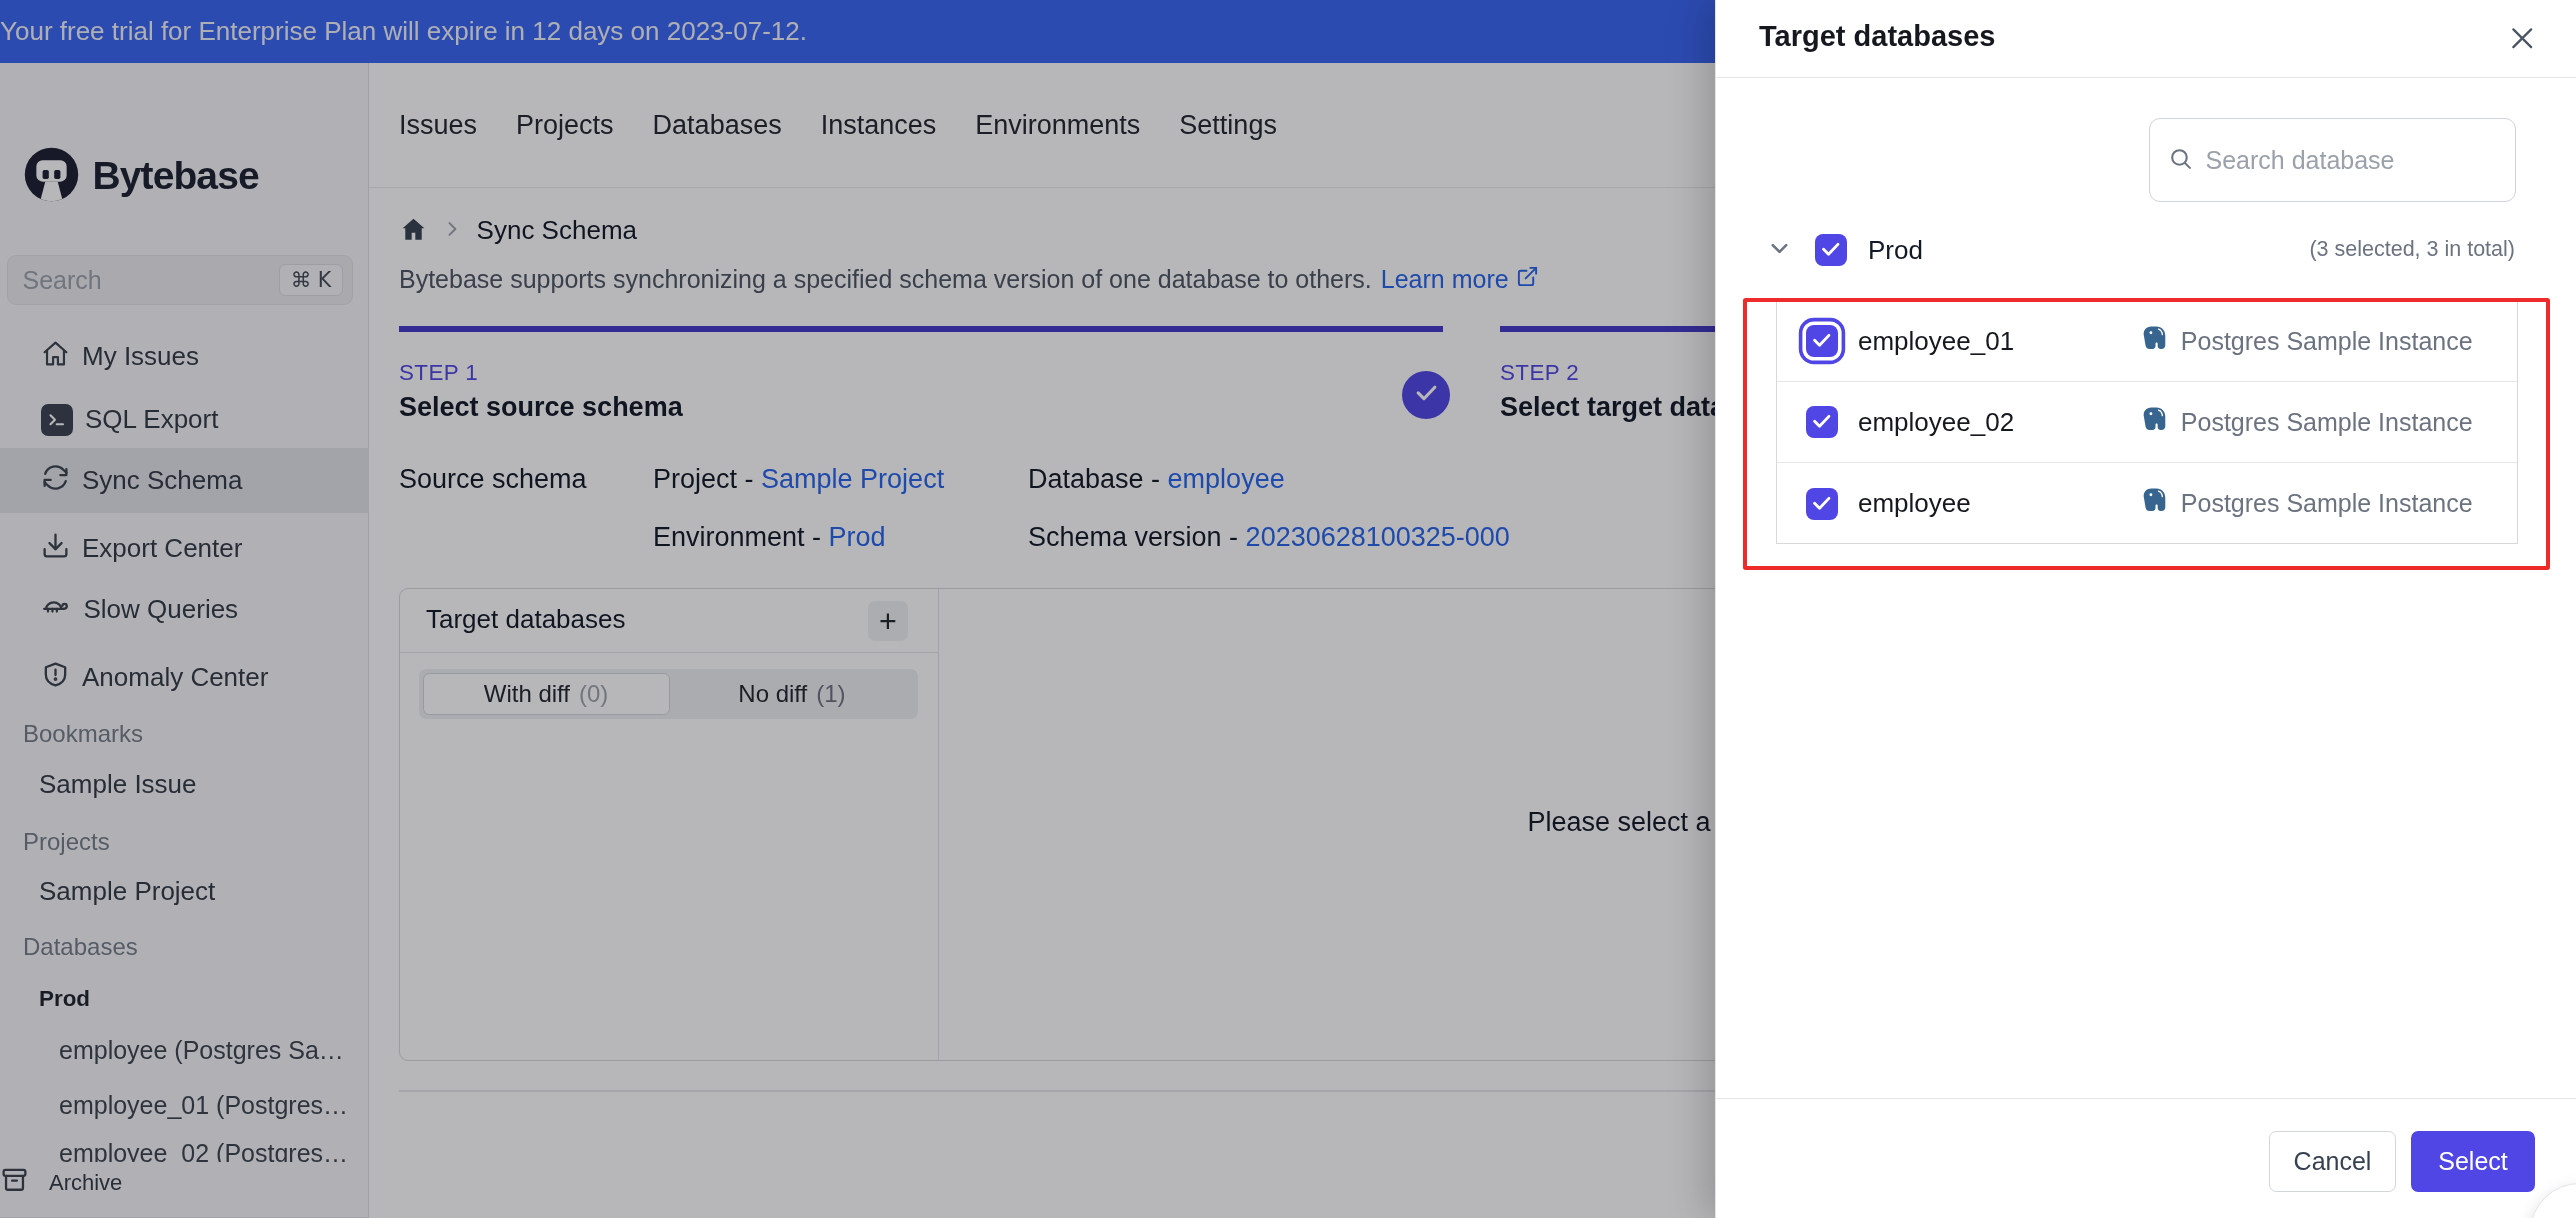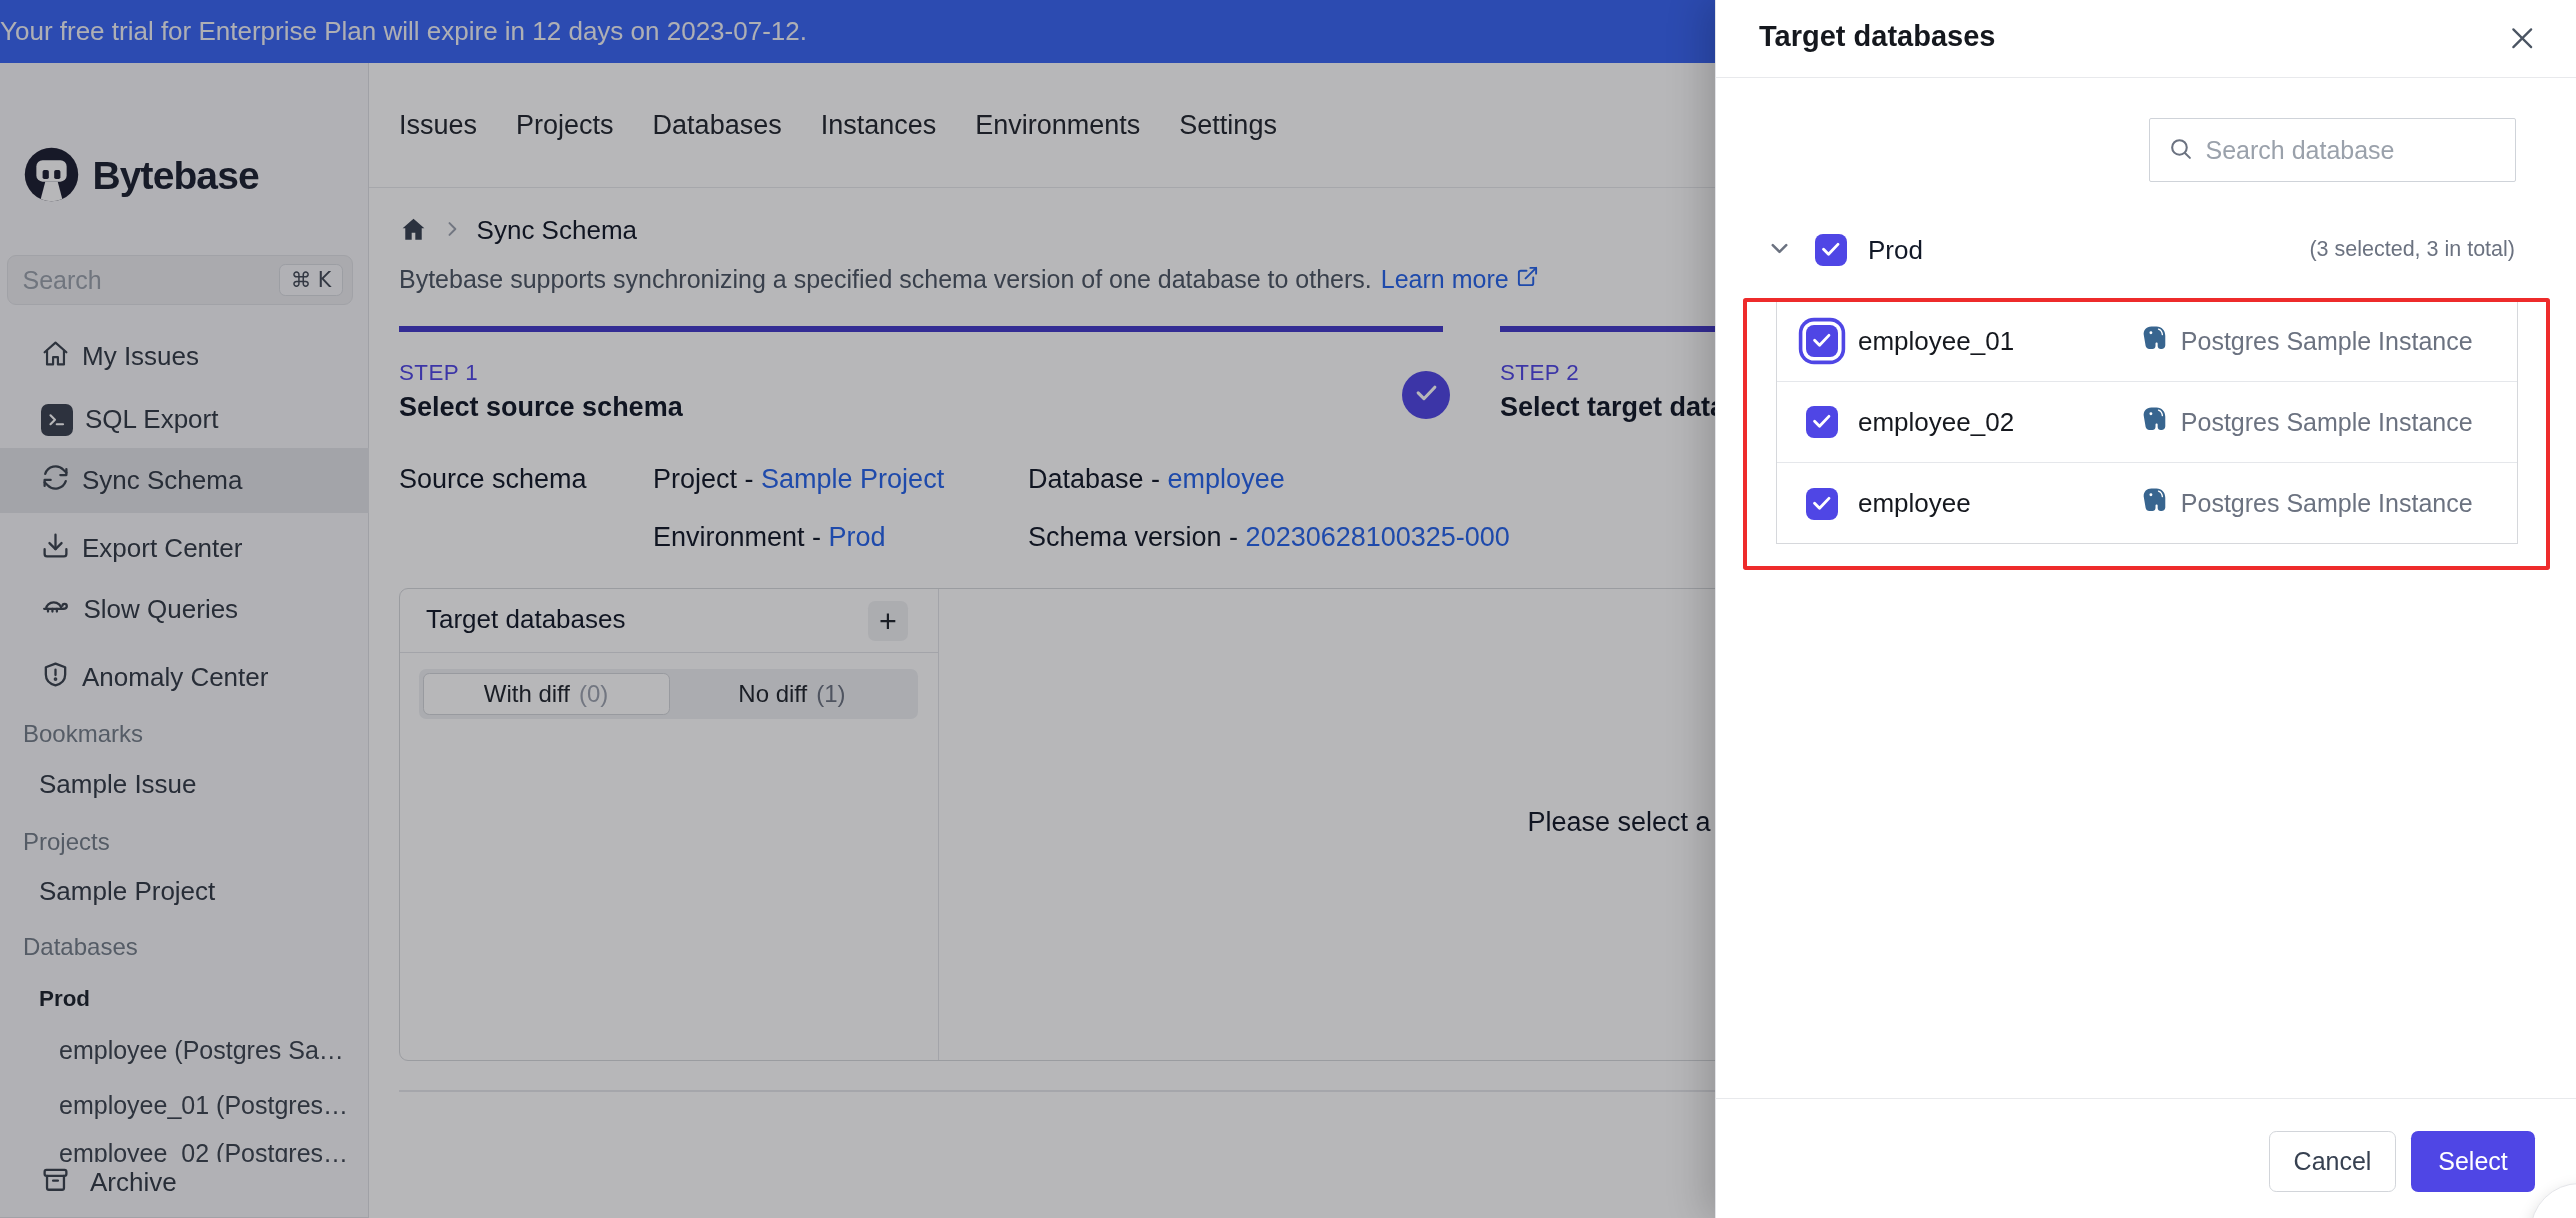--- a/index.html
+++ b/index.html
@@ -31,21 +31,21 @@
   .snav svg { flex:0 0 auto; }
   .sqltile { width:32px; height:32px; background:#3a4150; border-radius:7.2px;
              display:flex; align-items:center; justify-content:center; }
   .ssec { position:absolute; left:23px; font-size:24px; color:#737d89; }
   .sitem { position:absolute; left:39px; font-size:26px; color:#323a46; cursor:pointer; }
   .sprod { position:absolute; left:39px; font-size:22.4px; font-weight:700; color:#1b212c; }
   .dbwrap { position:absolute; left:0; top:964px; width:369px; height:135px; overflow:hidden; }
   .dbitem { position:absolute; left:59px; font-size:25px; color:#3c4450; white-space:nowrap;
             overflow:hidden; text-overflow:ellipsis; max-width:290px; cursor:pointer; }
   .archive-row { position:absolute; left:0; top:1087px; width:338px; height:65px; display:flex;
-                 align-items:center; padding-left:41px; gap:20px; font-size:26px; color:#323a46; cursor:pointer; }
+                 align-items:center; gap:20px; font-size:22px; color:#323a46; cursor:pointer; }
   .side-footer { position:absolute; left:0; top:1154px; width:369px; height:65px;
                  border-top:0.9px solid #e0e1e5; display:flex; align-items:center;
                  padding:0 16px 0 23px; }
 
   
   .topnav { position:absolute; left:369px; top:63px; width:2207px; height:125px; background:#fff;
             border-bottom:0.9px solid #e7e8eb; display:flex; align-items:center;
             padding-left:30px; gap:39px; font-size:27px; color:#21262e; }
   .topnav span { cursor:pointer; }
 
@@ -81,22 +81,22 @@
                font-size:27px; color:#111827; }
   .bottomdiv { position:absolute; left:399px; top:1090px; width:2148px; height:1.8px; background:#e5e7eb; }
 
   
   .overlay { position:absolute; inset:0; background:rgba(15,17,24,0.30); z-index:40; }
   .drawer { position:absolute; left:1715px; top:0; width:861px; height:1219px; background:#fff;
             z-index:50; border-left:0.9px solid #e2e3e7; box-shadow:-10.8px 0 36px rgba(0,0,0,0.18); }
   .d-title { position:absolute; left:43px; top:20px; font-size:29px; font-weight:700; color:#15181e; }
   .d-close { position:absolute; right:39px; top:23px; cursor:pointer; }
   .d-hdiv { position:absolute; left:0; top:77px; width:861px; height:0.9px; background:#e8e9ec; }
-  .d-search { position:absolute; left:433px; top:118px; width:367px; height:64px;
-              border:0.9px solid #cfd3d9; border-radius:2px; display:flex; align-items:center;
+  .d-search { position:absolute; left:433px; top:118px; width:367px; height:84px;
+              border:0.9px solid #cfd3d9; border-radius:11px; display:flex; align-items:center;
               gap:12.5px; padding-left:18px; background:#fff; }
   .d-search input { flex:1; border:none; outline:none; font-size:25px; color:#374151; min-width:0;
               font-family:"Liberation Sans",sans-serif; }
   .d-search input::placeholder { color:#9aa1ab; }
   .grouprow { position:absolute; left:50px; top:224px; height:52px; display:flex; align-items:center; gap:21.5px; }
   .groupname { font-size:26px; font-weight:500; color:#111827; }
   .groupcount { position:absolute; right:61px; top:237px; font-size:21.5px; color:#6b7280; }
   .cb { width:32px; height:32px; background:#4F46E5; border-radius:8px; flex:0 0 auto;
         display:flex; align-items:center; justify-content:center; cursor:pointer; }
   .cb.ring { box-shadow:0 0 0 3.6px #fff, 0 0 0 7.2px #4F46E5; }

